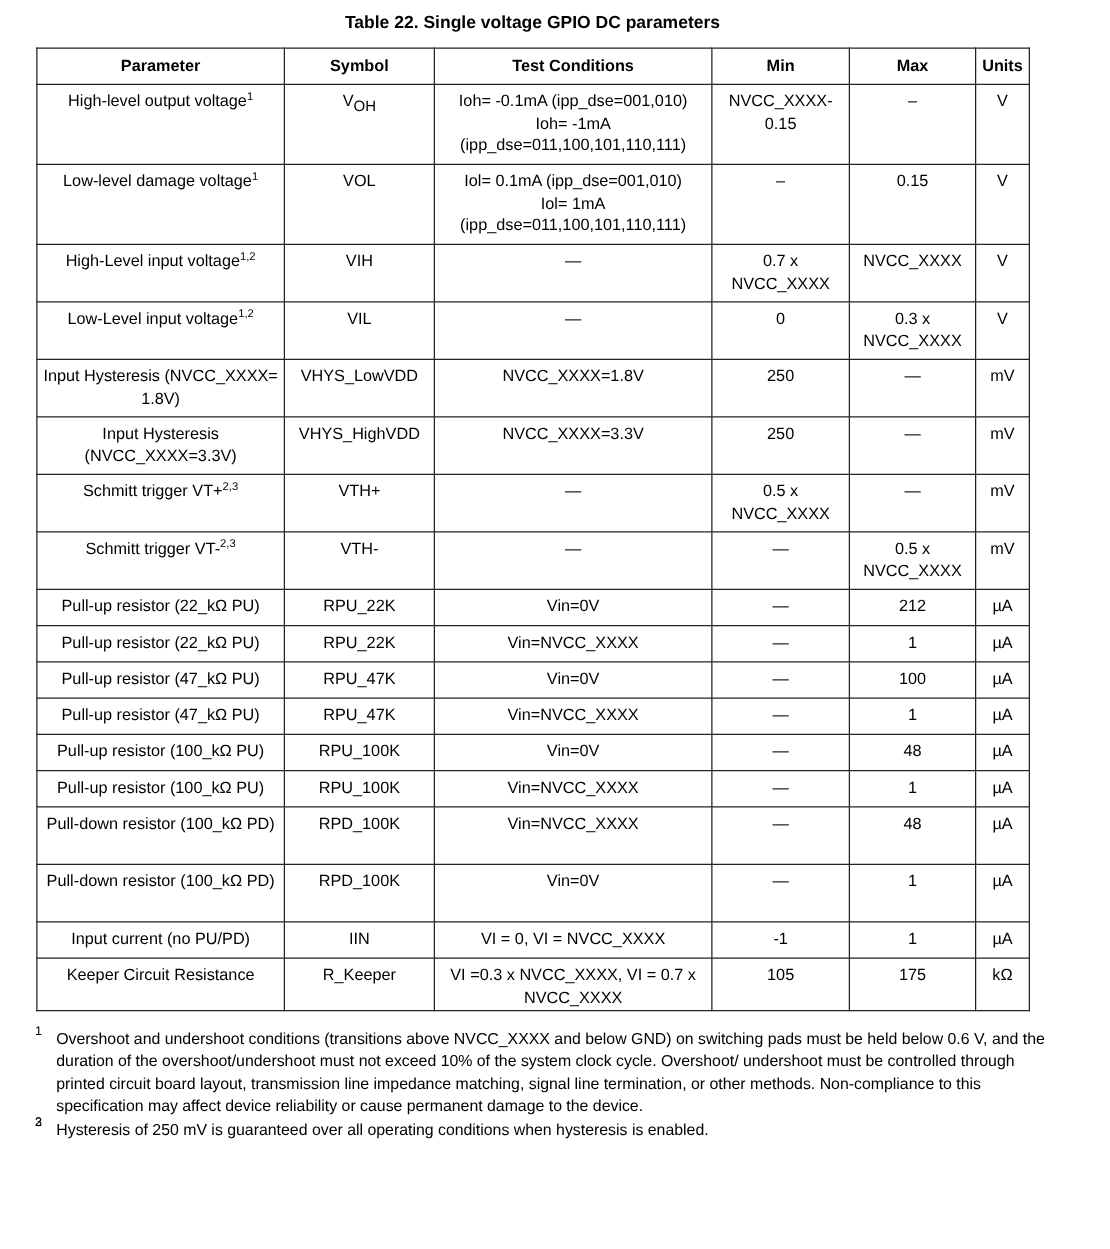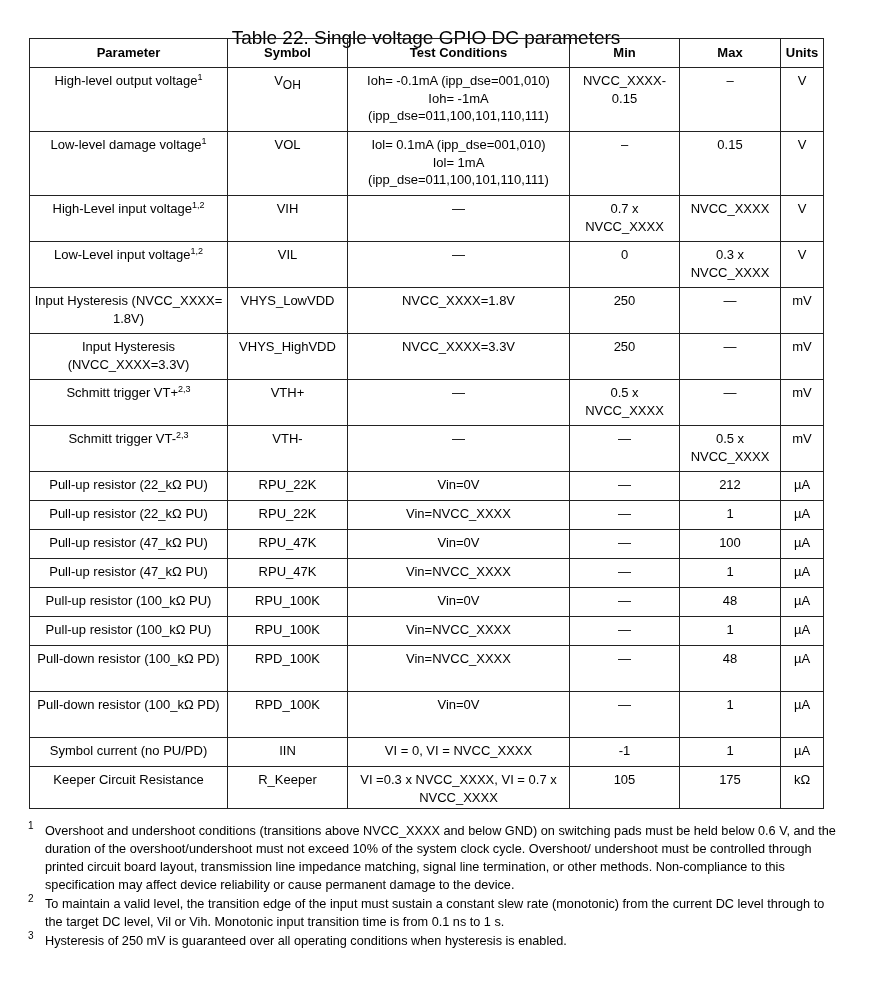--- a/index.html
+++ b/index.html
@@ -1,17 +1,17 @@
 <!DOCTYPE html>
 <html><head>
 <meta charset="utf-8">
 <style>
   html, body { margin: 0; padding: 0; background: #ffffff; }
   body { width: 888px; height: 999px; position: relative; font-family: "Liberation Sans", sans-serif; color: #000; }
-  .title { position: absolute; top: 27px; left: 0; width: 852px; text-align: center; font-size: 19px; font-weight: normal; }
+  .title { position: absolute; top: 9px; left: 0; width: 852px; text-align: center; font-size: 14px; font-weight: bold; }
   table { position: absolute; top: 38px; left: 29px; border-collapse: collapse; table-layout: fixed; width: 794px; }
   td, th { border: 1.3px solid #222; text-align: center; vertical-align: top; font-size: 13px; line-height: 17.5px; padding: 4px 3px 2px 3px; }
   th { font-weight: bold; vertical-align: middle; height: 28px; padding: 0 2px; }
   sup { font-size: 9px; line-height: 0; vertical-align: super; }
   sub { font-size: 12px; line-height: 0; }
   .notes { position: absolute; top: 822px; left: 28px; width: 810px; font-size: 12.7px; line-height: 18px; }
   .note { position: relative; padding-left: 17px; margin-bottom: 1px; }
   .note .num { position: absolute; left: 0; top: -5px; font-size: 10px; }
 </style>
 </head>
@@ -266,21 +266,21 @@
         </td>
         <td>
           <div>—</div>
         </td>
         <td>
           <div>1</div>
         </td>
         <td>µA</td>
       </tr>
       <tr style="height: 29px;">
-        <td><span>Symbol current (no PU/PD)</span></td>
+        <td><span>Input current (no PU/PD)</span></td>
         <td><span>IIN</span></td>
         <td>
           <div>VI = 0, VI = NVCC_XXXX</div>
         </td>
         <td>
           <div>-1</div>
         </td>
         <td>
           <div>1</div>
         </td>
@@ -299,15 +299,15 @@
         <td>
           <div>175</div>
         </td>
         <td>kΩ</td>
       </tr>
     </tbody>
 </table>
 
 <div class="notes" id="notes">
     <div class="note"><span class="num">1</span><span>Overshoot and undershoot conditions (transitions above NVCC_XXXX and below GND) on switching pads must be held below 0.6 V, and the duration of the overshoot/undershoot must not exceed 10% of the system clock cycle. Overshoot/ undershoot must be controlled through printed circuit board layout, transmission line impedance matching, signal line termination, or other methods. Non-compliance to this specification may affect device reliability or cause permanent damage to the device.</span></div>
-    <div class="note"><span class="num">2</span><span>To maintain a valid level, the transition edge of the input must sustain a constant slew rate (monotonic) from the current DC level through to the target DC level, Vil or Vih. Monotonic input transition time is from 0.1 ns to 1 s.</span></div>
+    <div class="note"><span class="num">2</span></div>
     <div class="note"><span class="num">3</span><span>Hysteresis of 250 mV is guaranteed over all operating conditions when hysteresis is enabled.</span></div>
   </div>
 
 </body></html>

